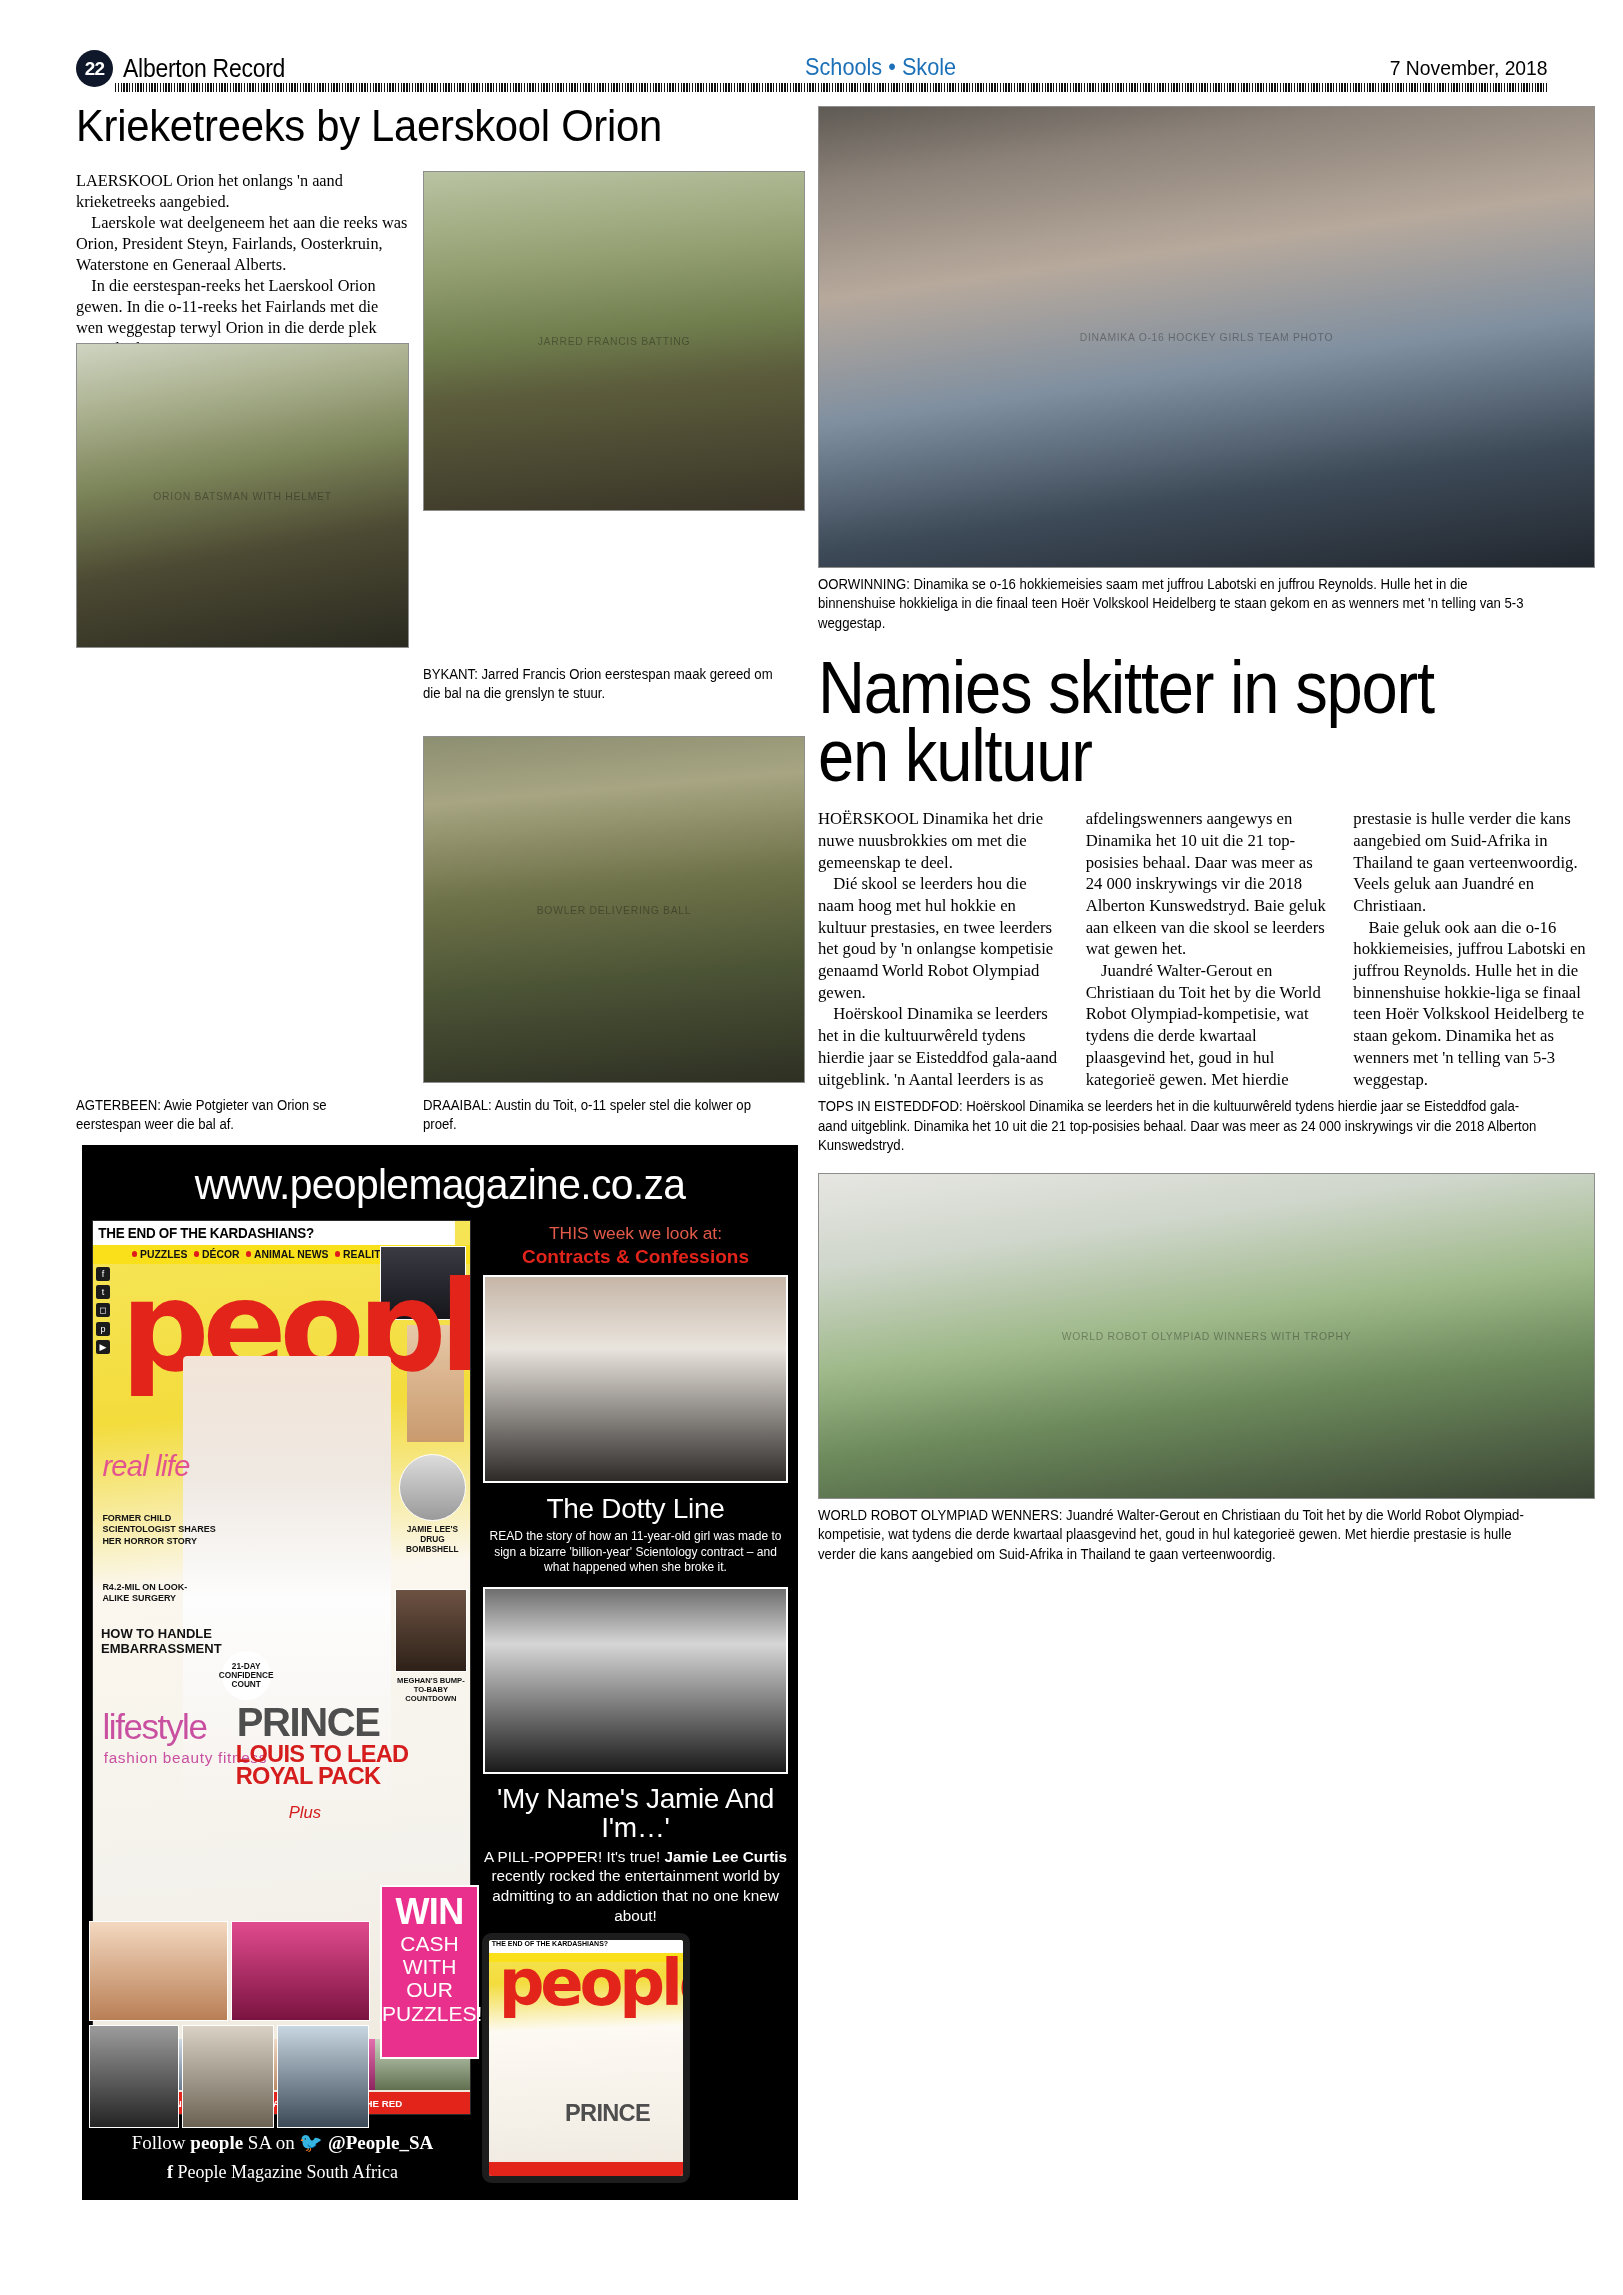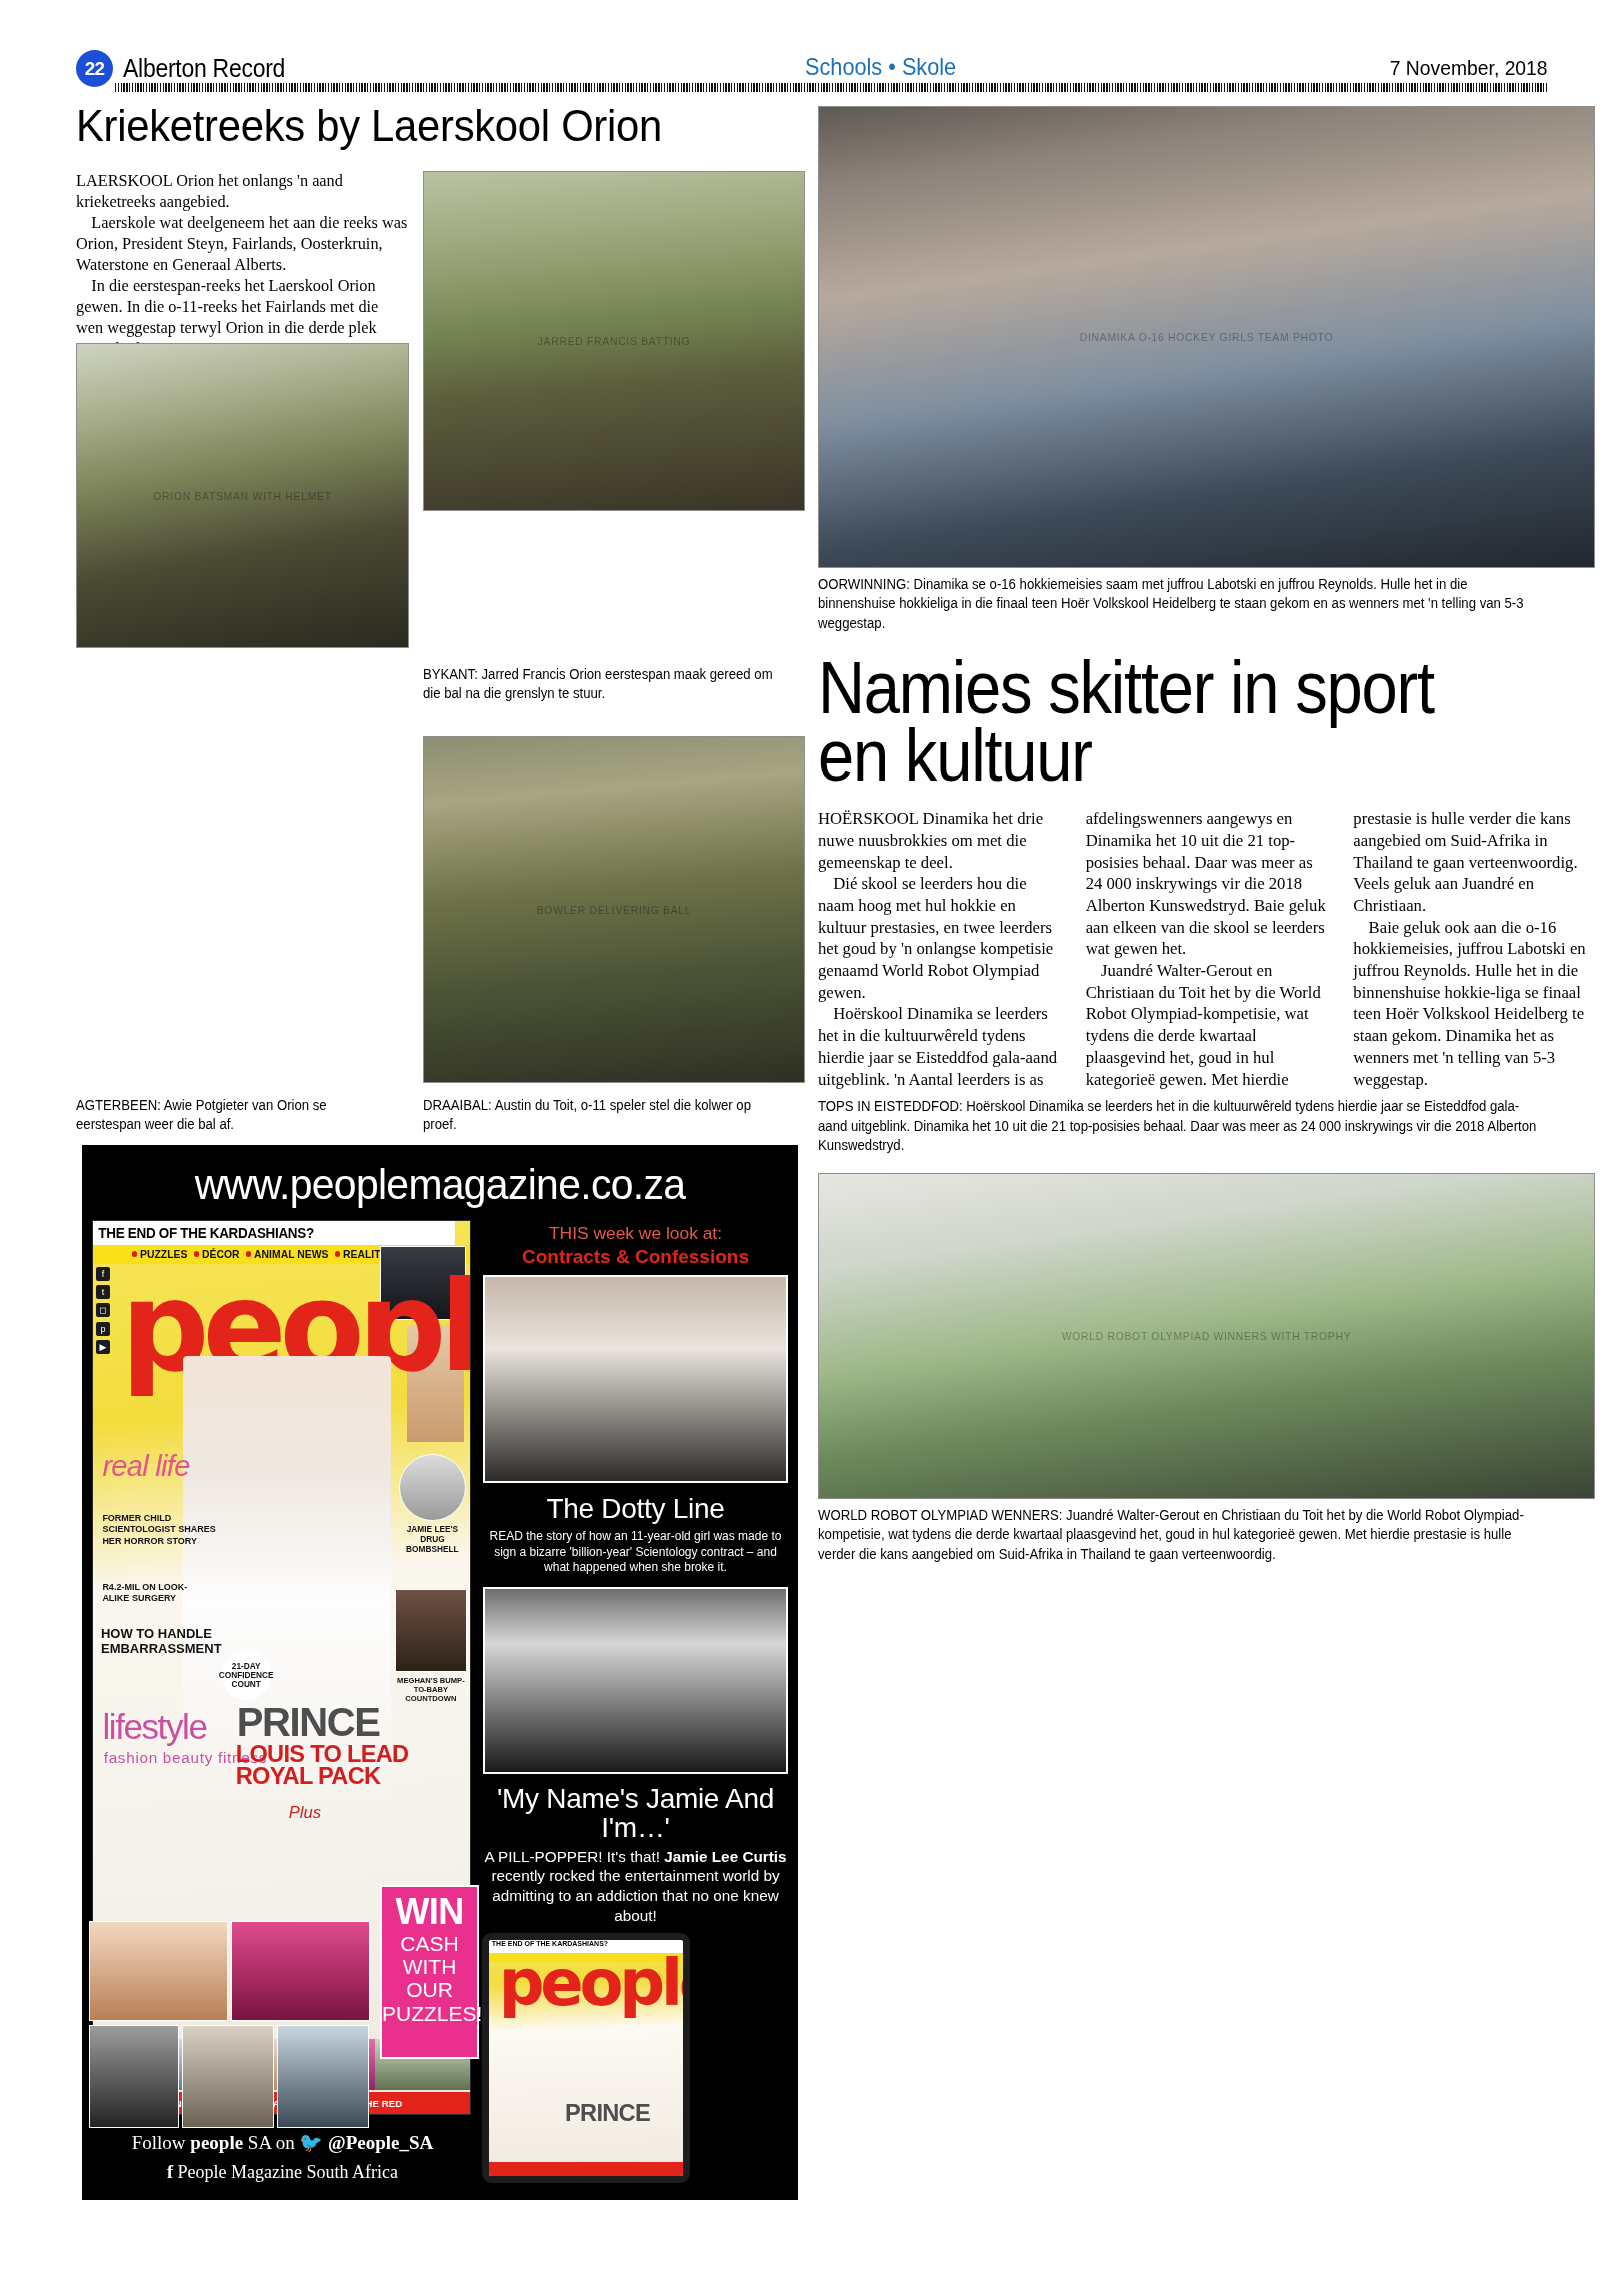--- a/index.html
+++ b/index.html
@@ -12,21 +12,21 @@
     overflow:hidden;
   }
 
   
   .masthead {
     position:absolute; left:76px; top:50px; width:1472px; height:42px;
   }
   .page-badge {
     position:absolute; left:0; top:0;
     width:37px; height:37px; border-radius:50%;
-    background:#1d4ed8; color:#fff;
+    background:#0f172a; color:#fff;
     font-weight:bold; font-size:19px;
     display:flex; align-items:center; justify-content:center;
     font-family:"Liberation Sans", sans-serif;
     letter-spacing:-0.7px;
   }
   .paper-name {
     position:absolute; left:47px; top:4.2px;
     font-size:25px; letter-spacing:-0.3px;
     font-family:"Liberation Sans", sans-serif;
     transform:scaleX(0.92); transform-origin:left center;
@@ -486,21 +486,21 @@
       <b>Contracts &amp; Confessions</b>
     </div>
 
     <div class="ad-photo-box"></div>
     <div class="ad-dotty-title">The Dotty Line</div>
     <div class="ad-dotty-body">READ the story of how an 11-year-old girl was made to sign a bizarre 'billion-year' Scientology contract – and what happened when she broke it.</div>
 
     <div class="ad-photo-box2"></div>
     <div class="ad-jamie-title">'My Name's Jamie And I'm…'</div>
     <div class="ad-jamie-body">
-      <span>A PILL-POPPER! It's that!</span>
+      <span>A PILL-POPPER! It's true!</span>
       <b>Jamie Lee Curtis</b>
       <span>recently rocked the entertainment world by admitting to an addiction that no one knew about!</span>
     </div>
   </div>
 
   <div class="ad-thumbs">
     <div class="t1"></div>
     <div class="t2"></div>
     <div class="t3"></div>
     <div class="t4"></div>

